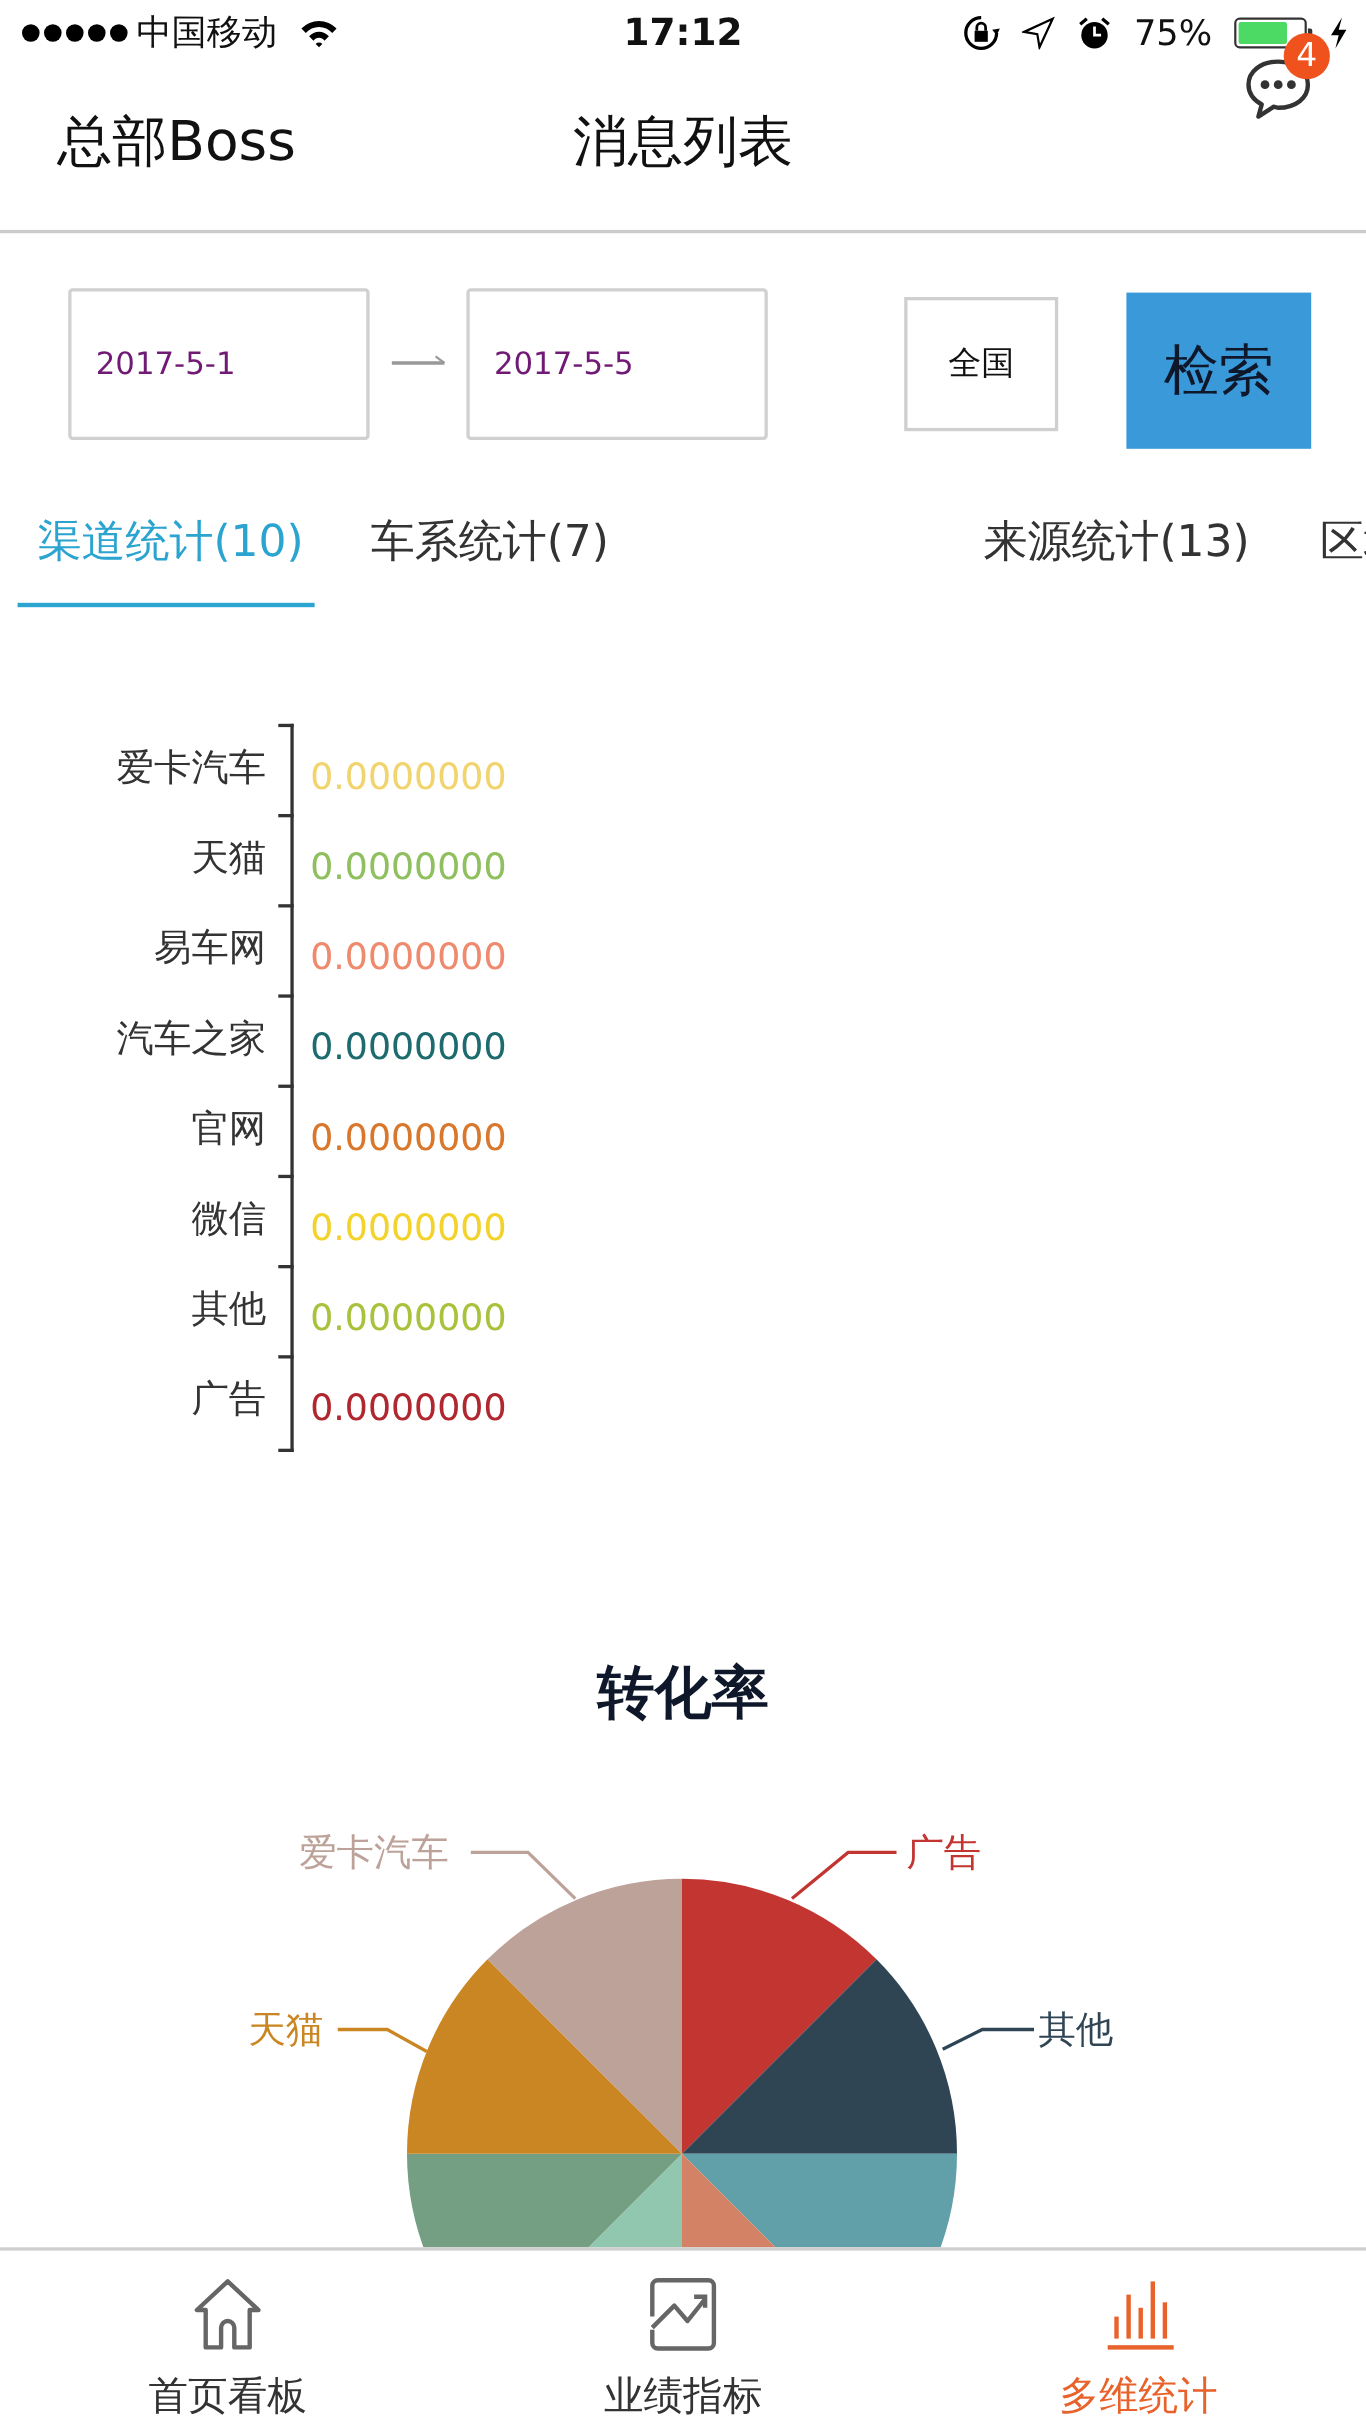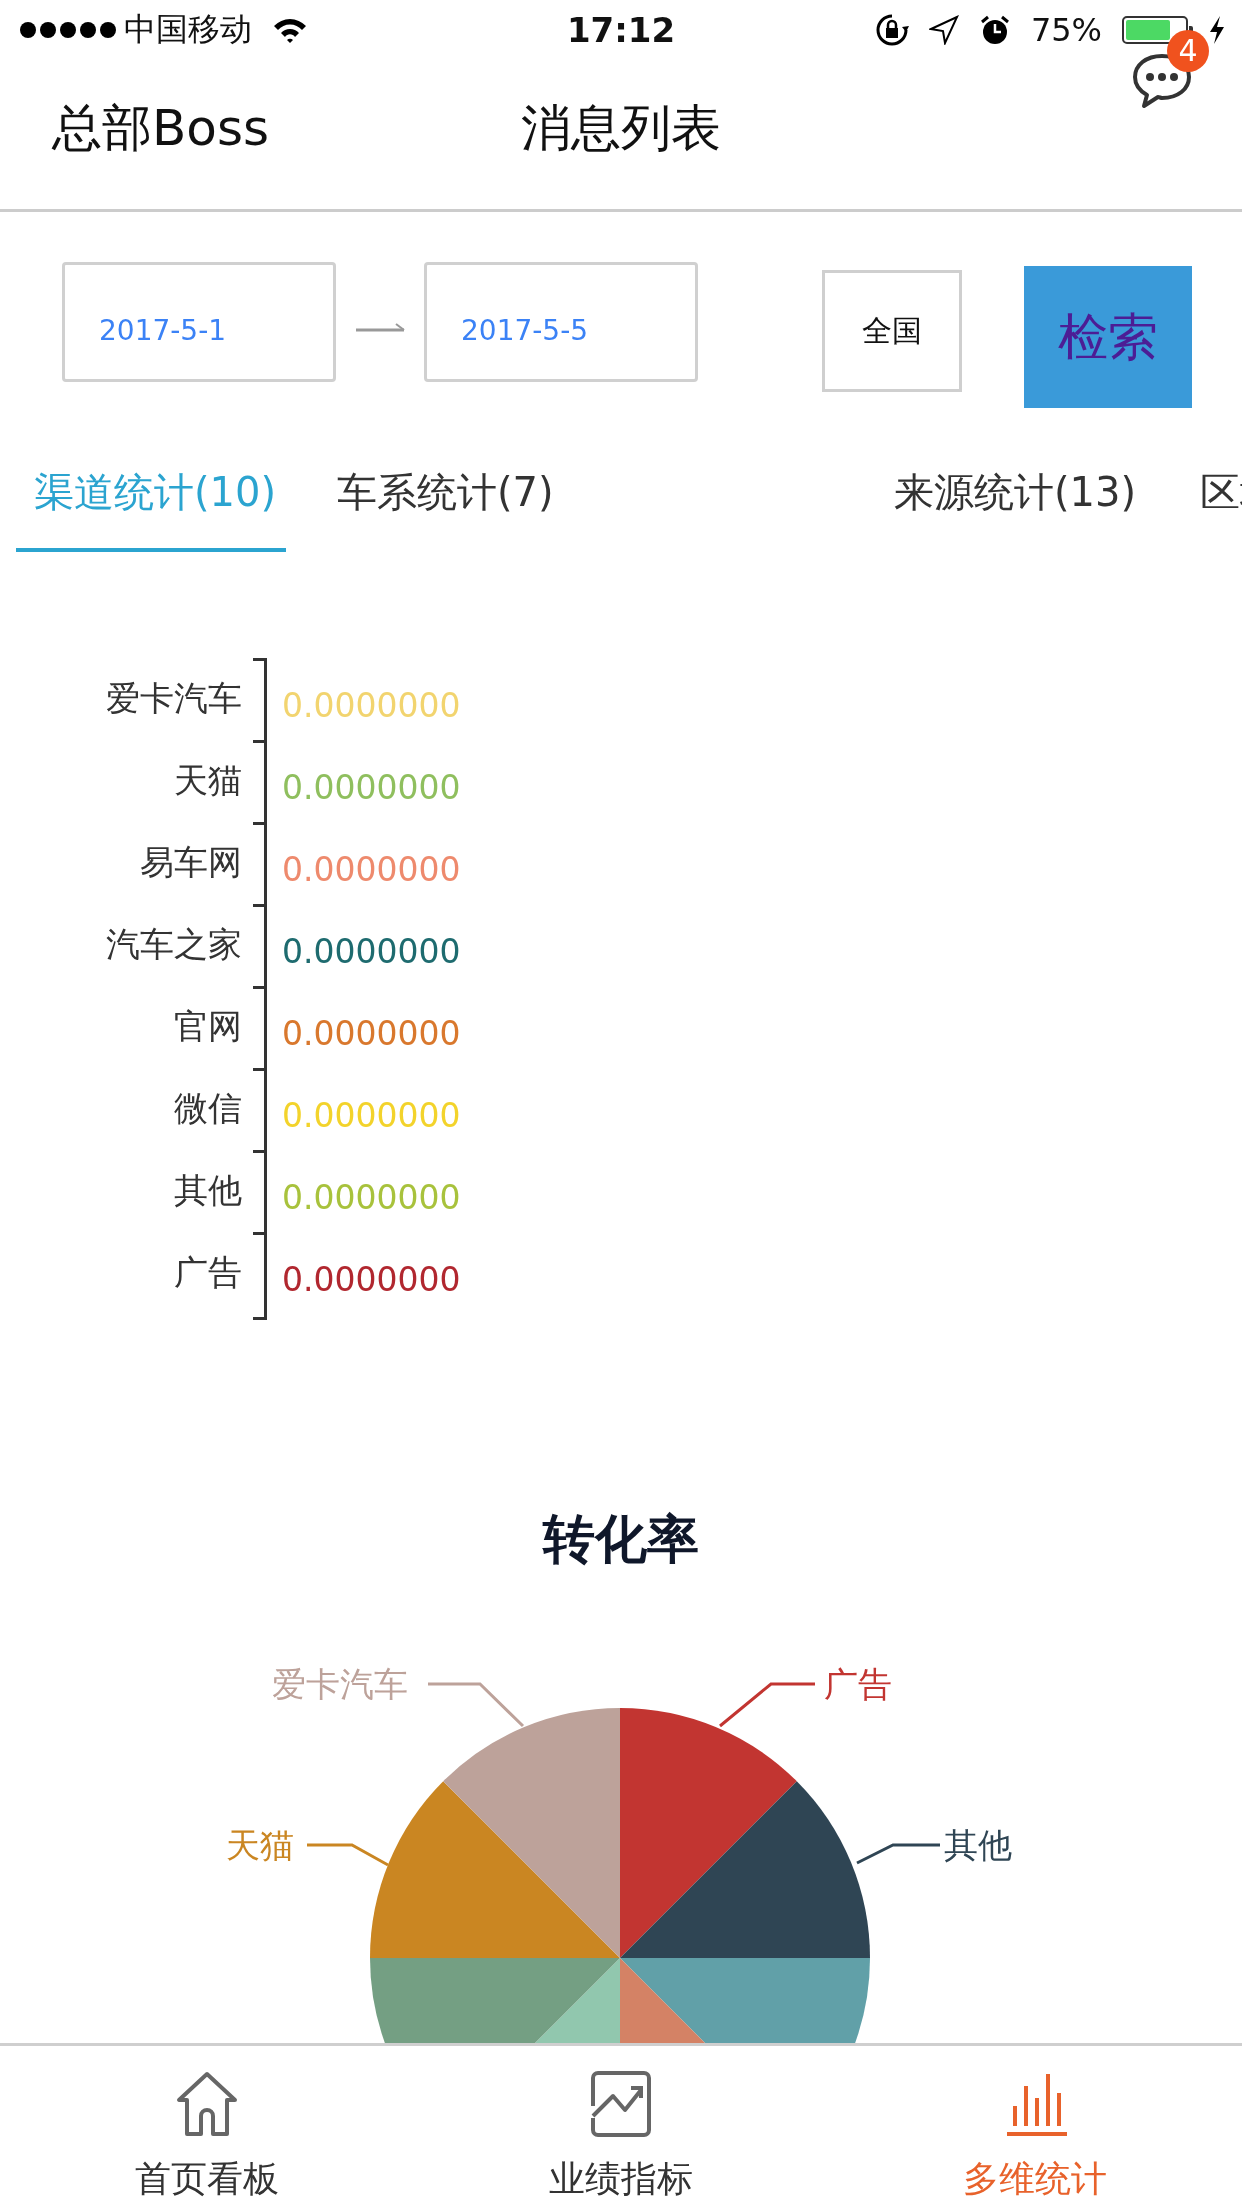--- a/index.html
+++ b/index.html
@@ -22,26 +22,26 @@
 
   
   .navbar { position: absolute; left: 0; top: 60px; width: 1242px; height: 152px; border-bottom: 3px solid #cccccc; }
   .nav-left { position: absolute; left: 52px; top: 38px; font-size: 50px; line-height: 60px; }
   .nav-title { position: absolute; left: 0; right: 0; top: 38px; text-align: center; font-size: 50px; line-height: 60px; }
   .nav-msg { position: absolute; left: 1130px; top: 50px; width: 64px; height: 60px; }
   .badge { position: absolute; left: 1167px; top: 30px; width: 42px; height: 42px; border-radius: 50%; background: #f0521e; color: #fff; font-size: 30px; line-height: 42px; text-align: center; }
 
   
   .filter { position: absolute; left: 0; top: 262px; width: 1242px; height: 148px; }
-  .date-input { position: absolute; top: 0; width: 274px; height: 120px; border: 3px solid #d0d0d0; border-radius: 4px; font-size: 28px; line-height: 132px; padding-left: 34px; color: #3b82f6; background: #fff; }
+  .date-input { position: absolute; top: 0; width: 274px; height: 138px; border: 3px solid #d0d0d0; border-radius: 4px; font-size: 28px; line-height: 132px; padding-left: 22px; color: #701a75; background: #fff; }
   .date-from { left: 62px; }
   .date-to { left: 424px; }
   .date-arrow { position: absolute; left: 356px; top: 60px; width: 50px; height: 14px; }
   .region-select { position: absolute; left: 822px; top: 8px; width: 140px; height: 122px; border: 3px solid #cfcfcf; font-size: 30px; line-height: 116px; text-align: center; background: #fff; }
-  .search-btn { position: absolute; left: 1024px; top: 4px; width: 168px; height: 142px; background: #3a9ad9; color: #4c1d95; font-size: 50px; line-height: 142px; text-align: center; border: none; }
+  .search-btn { position: absolute; left: 1024px; top: 4px; width: 168px; height: 142px; background: #3a9ad9; color: #0f172a; font-size: 50px; line-height: 142px; text-align: center; border: none; }
 
   
   .tabs { position: absolute; left: 0; top: 440px; width: 1242px; height: 116px; overflow: hidden; white-space: nowrap; }
   .tab { position: absolute; top: 22px; font-size: 40px; line-height: 60px; color: #333; }
   .tab.active { color: #2ba4d0; }
   .tab-underline { position: absolute; left: 16px; top: 108px; width: 270px; height: 4px; background: #2ba4d0; }
 
   
   .bar-chart { position: absolute; left: 0; top: 650px; width: 1242px; height: 680px; }
   .axis-line { position: absolute; left: 264px; top: 8px; width: 3px; height: 662px; background: #333; }

